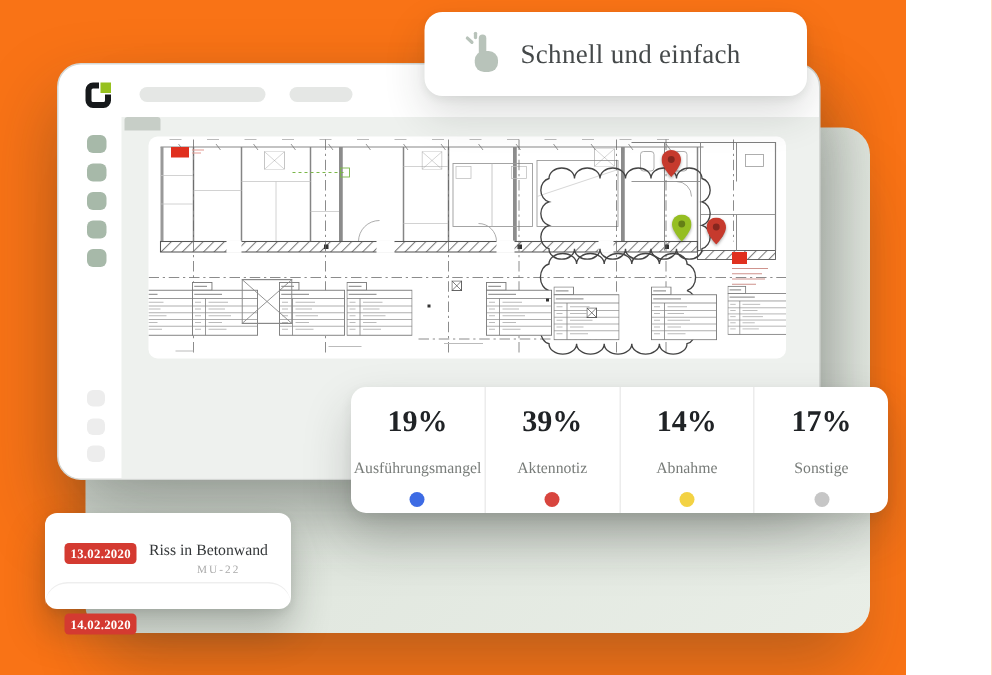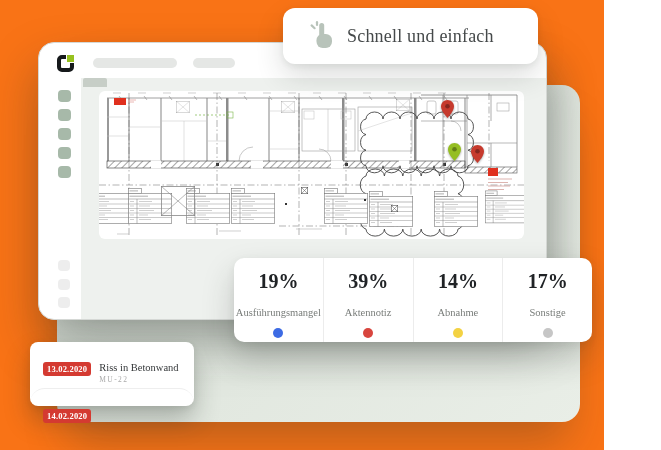--- a/index.html
+++ b/index.html
@@ -52,21 +52,21 @@
   
   .tickets{position:absolute;left:30px;top:342px;width:164px;height:64px;background:#fff;border-radius:8px;
            box-shadow:0 14px 26px rgba(40,45,40,.30), 0 2px 6px rgba(40,45,40,.10);
            display:flex;flex-direction:column;justify-content:space-evenly;}
   .ticket{display:flex;align-items:flex-start;padding:20px 0 4px 13px;cursor:pointer;}
   .ticket + .ticket{border-top:1px solid #eeeeee;border-radius:15px;}
   .t-badge{flex:0 0 auto;background:#d43a31;color:#fff;font-size:8.5px;font-weight:700;
            padding:2.5px 4px;border-radius:3px;letter-spacing:.2px;line-height:1;}
   .t-info{margin-left:8px;}
   .t-title{font-size:10.5px;color:#35383a;line-height:1.15;}
-  .t-code{margin-top:1px;font-size:7.5px;color:#aaaaaa;letter-spacing:1.4px;}
+  .t-code{margin-top:1px;font-size:7.5px;color:#aaaaaa;letter-spacing:1.4px;margin-left:32px;}
 </style>
 </head>
 <body>
 
 <div class="stage">
 
   <div class="backdrop"></div>
 
   <div class="window">
     <div class="logo">

